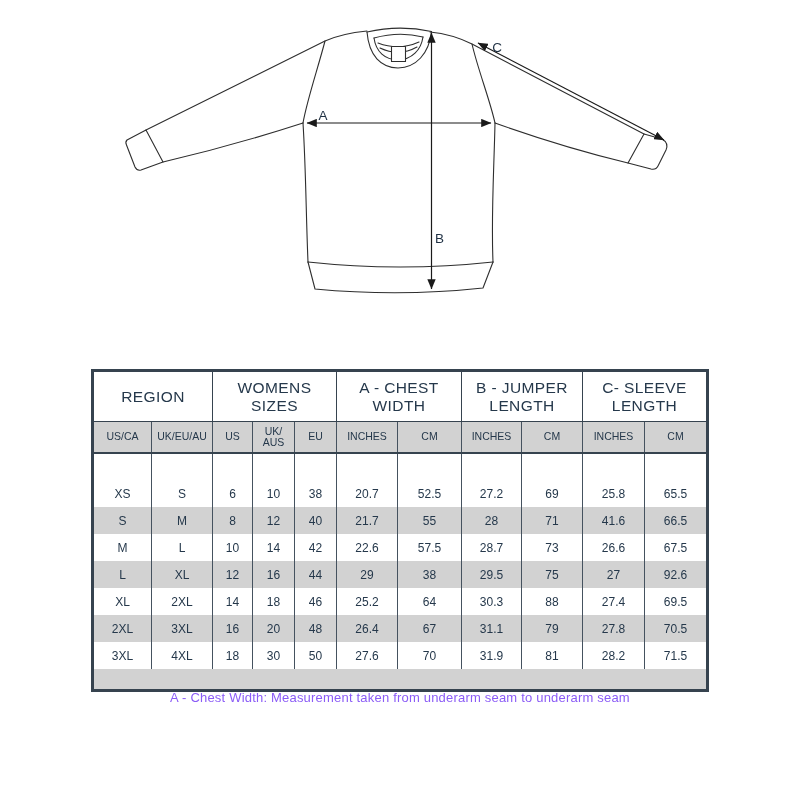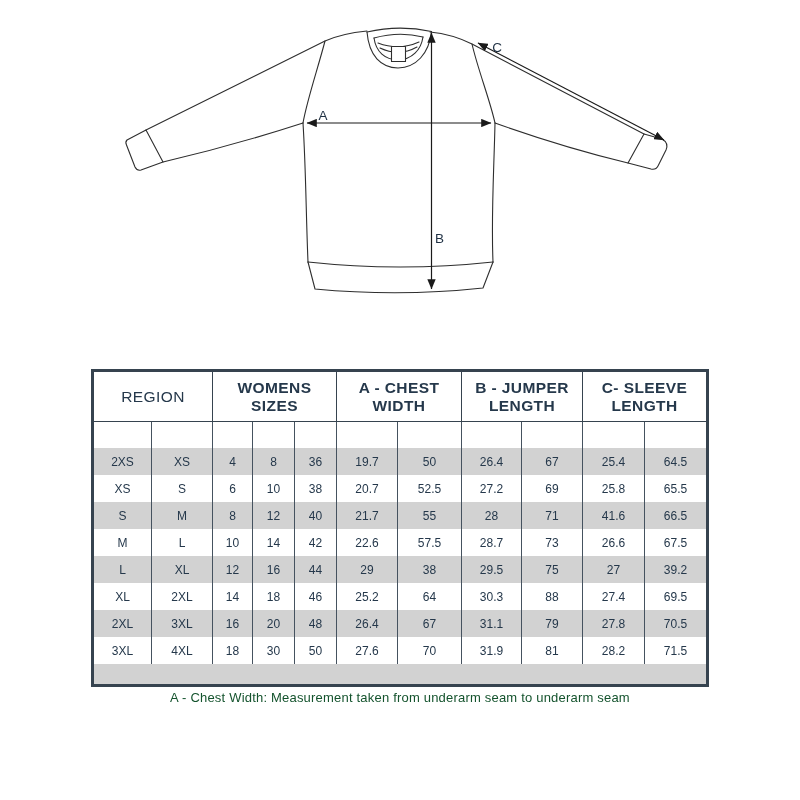--- a/index.html
+++ b/index.html
@@ -16,34 +16,34 @@
     border:3px solid #36434f;color:#25384b;
   }
   th,td{
     text-align:center;vertical-align:middle;padding:0;
     font-weight:normal;white-space:pre-line;overflow:hidden;
   }
   thead tr.groups th{
     font-size:15.5px;line-height:18px;height:49px;
     letter-spacing:.4px;border-bottom:1px solid #36434f;
   }
-  thead tr.groups th + th{border-left:1px solid #36434f;font-weight:bold;}
+  thead tr.groups th + th{border-left:1px solid #36434f;}
   thead tr.subhead td{
     background:#d2d2d2;font-size:10.5px;line-height:11.5px;height:30px;
     border-bottom:2px solid #36434f;
   }
   tbody td{font-size:12px;height:27px;}
   thead tr.subhead td + td, tbody td + td{border-left:1px solid #45525f;}
   tr.gray td{background:#d2d2d2;}
   tbody.spacer td{height:26px;}
   tbody.filler td{height:20px;background:#d2d2d2;}
 
   .notes{
     position:absolute;left:0;top:687px;width:800px;text-align:center;
-    color:#14532d;font-size:13px;line-height:21.5px;letter-spacing:.2px;
+    color:#8b5cf6;font-size:13px;line-height:21.5px;letter-spacing:.2px;
   }
 </style>
 </head>
 <body>
 
 <svg class="diagram" width="800" height="320" viewBox="0 0 800 320">
   <defs>
     <marker id="ah" markerWidth="9" markerHeight="7" refX="8.2" refY="3.5" orient="auto-start-reverse">
       <path d="M0,0 L8.5,3.5 L0,7 Z" fill="#1a1a1a"></path>
     </marker>
@@ -107,50 +107,51 @@
         <th colspan="2">REGION</th>
         <th colspan="3">WOMENS
 SIZES</th>
         <th colspan="2">A - CHEST
 WIDTH</th>
         <th colspan="2">B - JUMPER
 LENGTH</th>
         <th colspan="2">C- SLEEVE
 LENGTH</th>
       </tr>
+      <tr class="subhead">
+        <td>US/CA</td>
+        <td>UK/EU/AU</td>
+        <td>US</td>
+        <td>UK/
+AUS</td>
+        <td>EU</td>
+        <td>INCHES</td>
+        <td>CM</td>
+        <td>INCHES</td>
+        <td>CM</td>
+        <td>INCHES</td>
+        <td>CM</td>
+      </tr>
     </thead>
     <tbody class="spacer">
       <tr>
         <td></td>
           <td></td>
           <td></td>
           <td></td>
           <td></td>
           <td></td>
           <td></td>
           <td></td>
           <td></td>
           <td></td>
           <td></td>
       </tr>
     </tbody>
     <tbody>
-        <tr class="gray">
-          <td>2XS</td>
-          <td>XS</td>
-          <td>4</td>
-          <td>8</td>
-          <td>36</td>
-          <td>19.7</td>
-          <td>50</td>
-          <td>26.4</td>
-          <td>67</td>
-          <td>25.4</td>
-          <td>64.5</td>
-        </tr>
         <tr>
           <td>XS</td>
           <td>S</td>
           <td>6</td>
           <td>10</td>
           <td>38</td>
           <td>20.7</td>
           <td>52.5</td>
           <td>27.2</td>
           <td>69</td>
@@ -187,21 +188,21 @@
           <td>L</td>
           <td>XL</td>
           <td>12</td>
           <td>16</td>
           <td>44</td>
           <td>29</td>
           <td>38</td>
           <td>29.5</td>
           <td>75</td>
           <td>27</td>
-          <td>39.2</td>
+          <td>92.6</td>
         </tr>
         <tr>
           <td>XL</td>
           <td>2XL</td>
           <td>14</td>
           <td>18</td>
           <td>46</td>
           <td>25.2</td>
           <td>64</td>
           <td>30.3</td>

